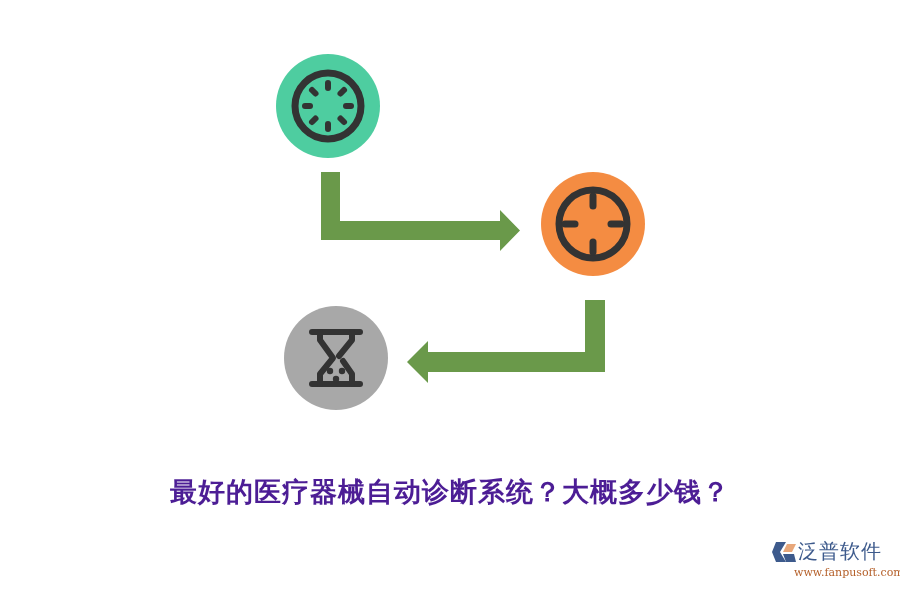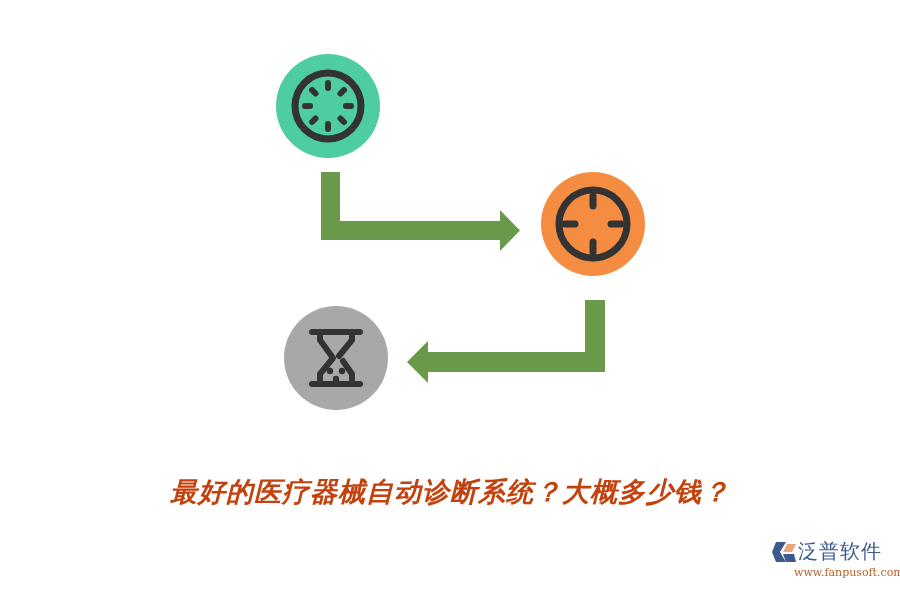--- a/index.html
+++ b/index.html
@@ -57,21 +57,21 @@
       <circle cx="52" cy="73" r="3.2"></circle>
     </g>
   </svg>
 </div>
 
 <svg class="abs" style="left:0; top:0;" width="900" height="600" viewBox="0 0 900 600">
   <path d="M321 172 L340 172 L340 221 L500 221 L500 210 L520 230.5 L500 251 L500 240 L321 240 Z" fill="#6a994a"></path>
   <path d="M605 300 L585 300 L585 352 L428 352 L428 341 L407 362 L428 383 L428 372 L605 372 Z" fill="#6a994a"></path>
 </svg>
 
-<div class="abs title" style="color:#c2410c;font-style:italic;">最好的医疗器械自动诊断系统？大概多少钱？</div>
+<div class="abs title" style="color:#4c1d95;">最好的医疗器械自动诊断系统？大概多少钱？</div>
 
 <div class="abs logo">
   <svg style="position:absolute; left:4px; top:2px;" width="26" height="24" viewBox="0 0 26 24">
     <path d="M4 2 L14 2 L8 12 L14 22 L4 22 L0 12 Z" fill="#3d5a8c"></path>
     <path d="M15 4 L24 4 L20 12 L11 12 Z" fill="#e8a77a"></path>
     <path d="M11 14 L22 14 L24 22 L14 22 Z" fill="#3d5a8c"></path>
   </svg>
   <span class="logo-cn">泛普软件</span>
   <span class="logo-url">www.fanpusoft.com</span>
 </div>

